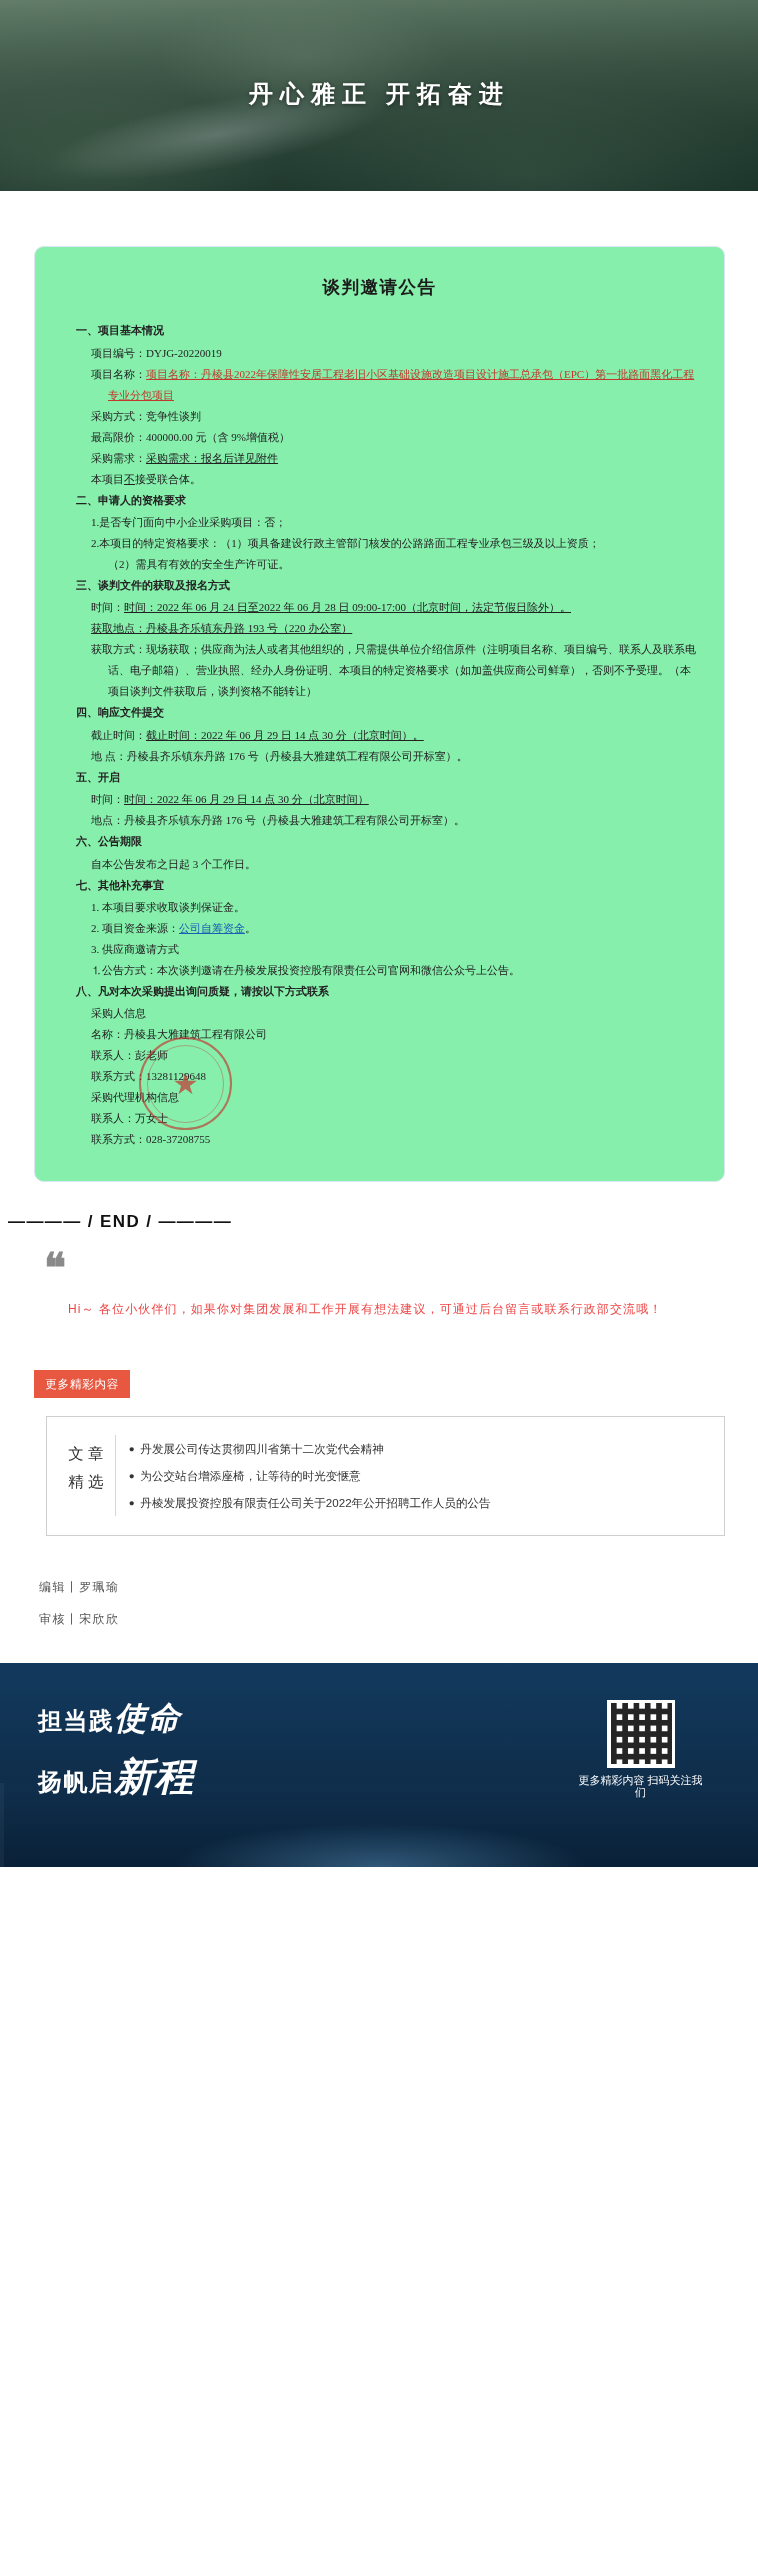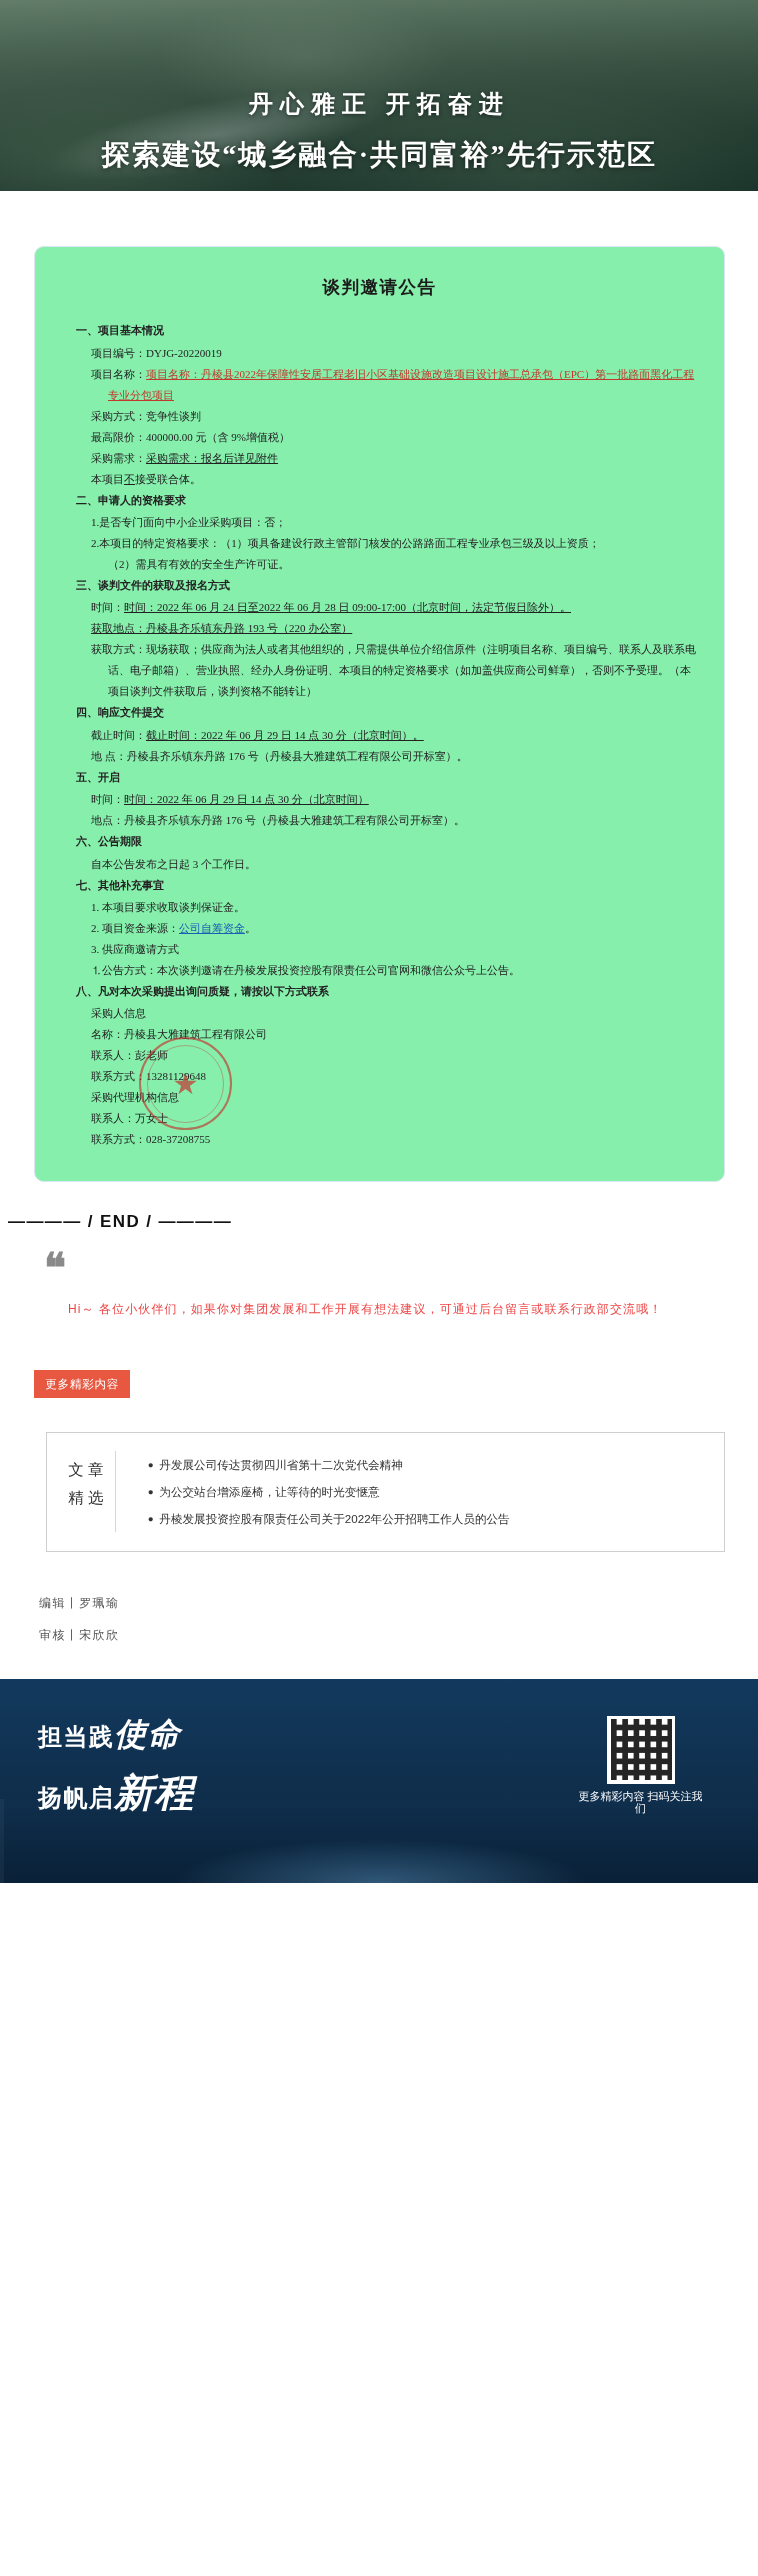--- a/index.html
+++ b/index.html
@@ -35,21 +35,20 @@
   }
   .banner .overlay {
     position:absolute; inset:0;
     background: linear-gradient(180deg, rgba(25,50,40,.18) 0%, rgba(25,50,40,.34) 55%, rgba(20,45,35,.48) 100%);
   }
   .banner .inner {
     position: relative;
     height:100%;
     display:flex; flex-direction:column; align-items:center; justify-content:center;
     padding-top: 12.7px;
-    margin-top: 29px;
   }
   .banner-line1 {
     font-family: "Liberation Serif", serif;
     color:#fff; font-size: 24px; letter-spacing: 7px;
     font-weight: 700; text-shadow: 0 1.4px 4.2px rgba(0,0,0,.5);
     margin-bottom: 15.5px;
   }
   .banner-line2 {
     font-family: "Liberation Serif", serif;
     color:#fff; font-size: 28px; letter-spacing: 2.1px;
@@ -144,22 +143,21 @@
     padding: 6.3px 11.3px;
     letter-spacing: 0.7px;
   }
 
   
   .articles-wrap { padding: 18.3px 34px 0 46px; }
   .articles {
     border:0.7px solid #cfcfcf;
     padding: 18.3px 17px 18.3px 17px;
     display:flex;
-    gap: 28px;
-    margin-top: 16px;
+    gap: 9px;
   }
   .articles-label {
     flex: 0 0 auto;
     font-family:"Liberation Serif", serif;
     font-size: 15.5px;
     letter-spacing: 4.2px;
     color:#2f2f2f;
     line-height: 28px;
     padding: 4.2px 7px 0 4.2px;
     border-right: 0.7px solid #d6d6d6;
@@ -230,21 +228,20 @@
 <body>
 
 <div class="page">
 
   <div class="banner">
     <div class="hills"></div>
     <div class="river"></div>
     <div class="overlay"></div>
     <div class="inner">
       <div class="banner-line1">丹心雅正   开拓奋进</div>
-      <div class="banner-line2">探索建设“城乡融合·共同富裕”先行示范区</div>
     </div>
   </div>
 
   <div class="card-wrap">
     <div class="card">
       <div class="doc-title">谈判邀请公告</div>
 
       <div class="doc-body">
 
         <div class="sec">一、项目基本情况</div>

